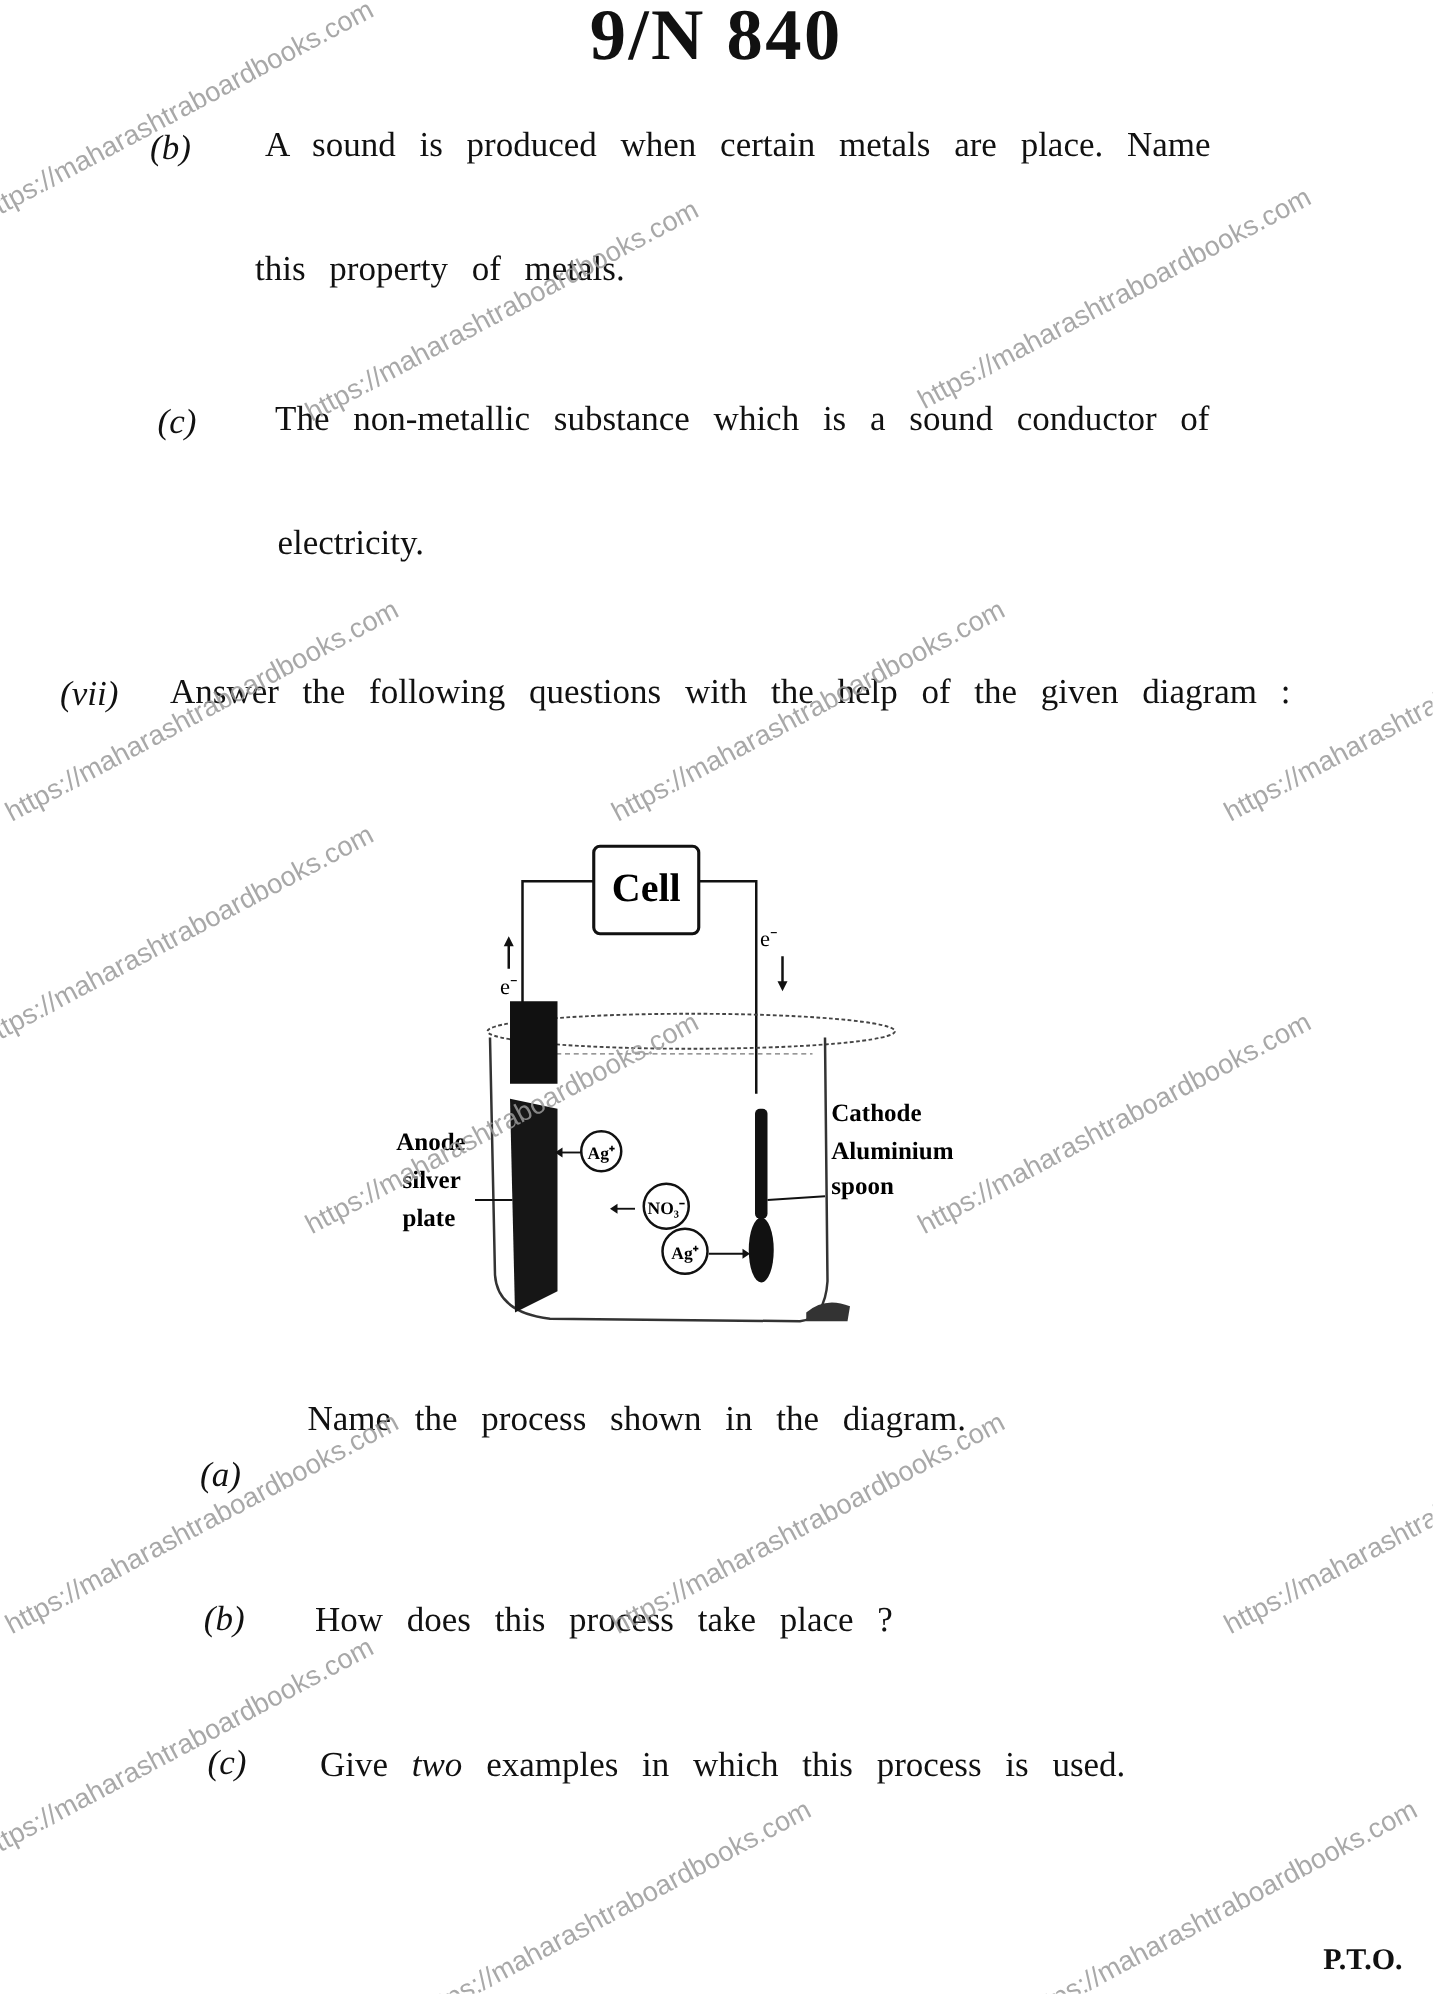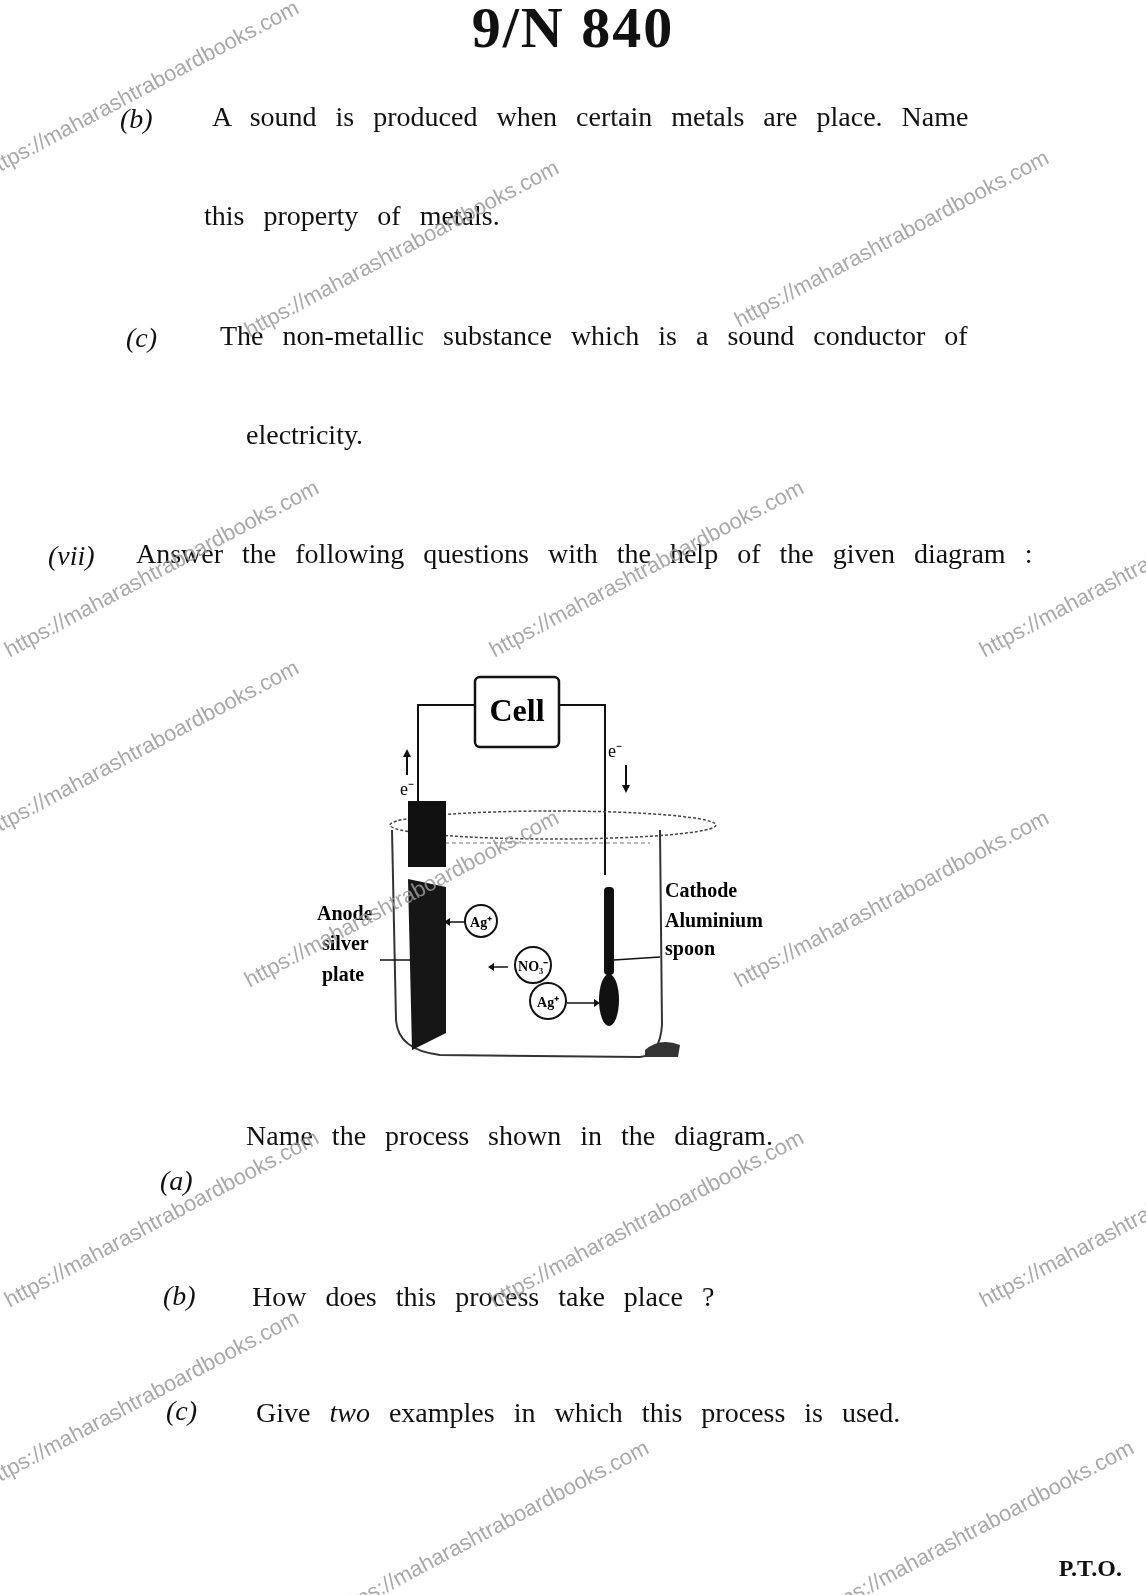--- a/index.html
+++ b/index.html
@@ -15,21 +15,21 @@
 <body>
 
 <div class="abs header">9/N 840</div>
 
 <div class="abs q" style="left:120px;top:103px;"><i>(b)</i></div>
 <div class="abs q" style="left:212px;top:101px;">A sound is produced when certain metals are place. Name</div>
 <div class="abs q" style="left:204px;top:200px;">this property of metals.</div>
 
 <div class="abs q" style="left:126px;top:322px;"><i>(c)</i></div>
 <div class="abs q" style="left:220px;top:320px;">The non-metallic substance which is a sound conductor of</div>
-<div class="abs q" style="left:222px;top:419px;margin-left:24px;">electricity.</div>
+<div class="abs q" style="left:222px;top:419px;">electricity.</div>
 
 <div class="abs q" style="left:48px;top:540px;"><i>(vii)</i></div>
 <div class="abs q" style="left:136px;top:538px;">Answer the following questions with the help of the given diagram :</div>
 
 <svg class="abs" style="left:300px;top:665px;" width="500" height="400" viewBox="0 0 500 400">
 
   <path d="M118 178 L118 40 L175 40" fill="none" stroke="#111" stroke-width="2"></path>
   <path d="M258 40 L305 40 L305 210" fill="none" stroke="#111" stroke-width="2"></path>
 
   <rect x="175" y="12" width="84" height="70" rx="5" fill="#fff" stroke="#111" stroke-width="2.5"></rect>

